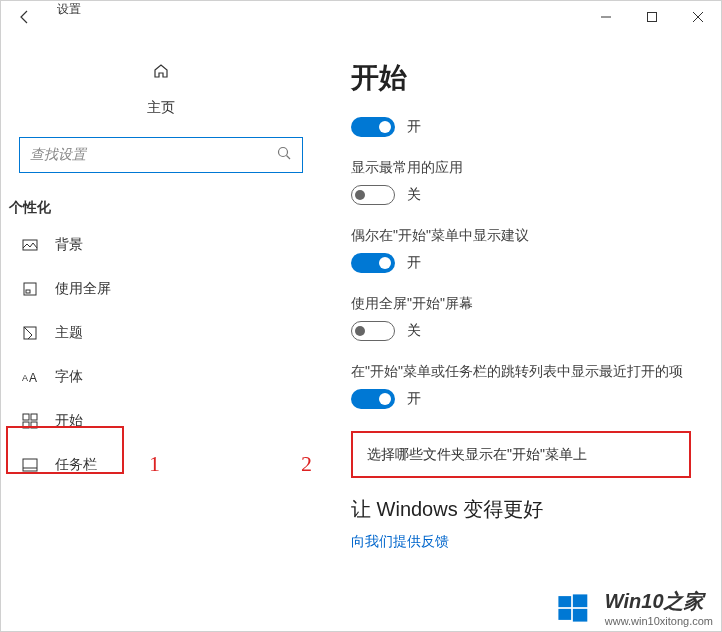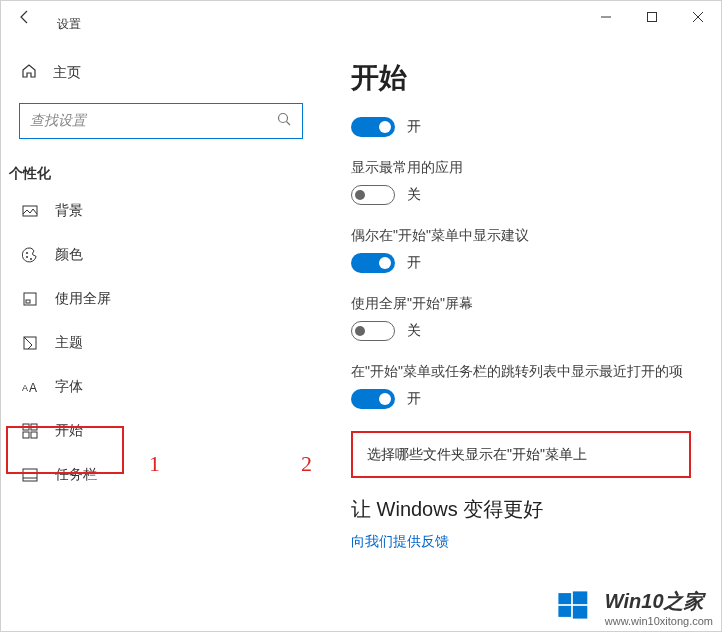--- a/index.html
+++ b/index.html
@@ -1,27 +1,27 @@
 <!DOCTYPE html>
 <html><head>
   <meta charset="utf-8">
   <style>
     * { margin: 0; padding: 0; box-sizing: border-box; font-family: "Microsoft YaHei", "Segoe UI", sans-serif; }
     body { width: 722px; height: 632px; background: #fff; border: 1px solid #d0d0d0; position: relative; overflow: hidden; }
     
-    .titlebar { height: 32px; display: flex; align-items: flex-end; padding-left: 8px; }
+    .titlebar { height: 32px; display: flex; align-items: flex-start; padding-left: 8px; }
     .titlebar .back { width: 32px; height: 32px; display: flex; align-items: center; justify-content: center; cursor: pointer; }
     .titlebar .title { font-size: 12px; color: #333; margin-left: 16px; }
     .titlebar .win-controls { margin-left: auto; display: flex; }
     .titlebar .win-btn { width: 46px; height: 32px; display: flex; align-items: center; justify-content: center; cursor: pointer; }
     
     .main { display: flex; height: calc(100% - 32px); }
     
     .sidebar { width: 320px; padding-top: 20px; }
-    .home-row { display: flex; align-items: center; padding: 10px 20px; gap: 16px; cursor: pointer; }
+    .home-row { display: flex; align-items: center; padding: 10px 20px; gap: 16px; cursor: pointer; flex-direction: column; }
     .home-row .label { font-size: 14px; color: #333; }
     
     .search-box { margin: 10px 18px; border: 1px solid #0078d4; height: 36px; display: flex; align-items: center; padding: 0 10px; }
     .search-box input { border: none; outline: none; flex: 1; font-size: 14px; font-family: Liberation Serif, serif; background: transparent; }
     .search-box input::placeholder { color: #888; font-style: italic; }
     .search-box .search-icon { color: #666; }
     
     .category { font-size: 14px; font-weight: bold; color: #333; padding: 16px 8px 6px; }
     
     .nav-item { display: flex; align-items: center; padding: 13px 20px; gap: 16px; cursor: pointer; text-align: right; }
@@ -45,21 +45,21 @@
     .link-block { border: 2px solid #d22; padding: 12px 14px; margin: 8px 0 18px; cursor: pointer; }
     .link-block .link-text { font-size: 14px; color: #333; }
     
     .section-title { font-size: 20px; font-weight: 400; color: #222; margin-top: 4px; margin-bottom: 10px; }
     .feedback-link { font-size: 14px; color: #0066cc; cursor: pointer; }
     
     .red-box-start { position: absolute; border: 2px solid #d22; left: 5px; top: 425px; width: 118px; height: 48px; pointer-events: none; }
     .anno-1 { position: absolute; left: 148px; top: 450px; color: #d22; font-size: 22px; font-family: serif; }
     .anno-2 { position: absolute; left: 300px; top: 450px; color: #d22; font-size: 22px; font-family: serif; }
     
-    .watermark { position: absolute; right: 8px; bottom: 4px; display: flex; gap: 16px; }
+    .watermark { position: absolute; right: 8px; bottom: 4px; display: flex; align-items: center; gap: 16px; }
     .watermark .logo { width: 34px; height: 34px; }
     .watermark .wm-text { font-size: 20px; font-weight: bold; font-style: italic; color: #333; }
     .watermark .wm-url { font-size: 11px; color: #666; display: block; font-style: normal; font-weight: normal; }
   </style>
 </head>
 <body>
 
 <div class="titlebar">
   <div class="back">
     <svg width="16" height="16" viewBox="0 0 16 16">
@@ -110,31 +110,20 @@
     <div class="category">个性化</div>
 
     <div class="nav-item">
       <span class="icon-slot">
           <svg width="16" height="16" viewBox="0 0 16 16">
             <rect x="1" y="3" width="14" height="10" stroke="#333" fill="none"></rect>
             <path d="M1 11 L5 7 L8 10 L11 6 L15 11" stroke="#333" fill="none"></path>
           </svg>
         </span>
       <span class="label">背景</span>
-    </div>
-    <div class="nav-item">
-      <span class="icon-slot">
-          <svg width="16" height="16" viewBox="0 0 16 16">
-            <path d="M8 1 A7 7 0 1 0 14 10 C14 8 12 9 11 8 C10 7 11 5 12 4 C11 2 9 1 8 1 Z" stroke="#333" fill="none"></path>
-            <circle cx="5" cy="6" r="1" fill="#333"></circle>
-            <circle cx="5" cy="10" r="1" fill="#333"></circle>
-            <circle cx="9" cy="12" r="1" fill="#333"></circle>
-          </svg>
-        </span>
-      <span class="label">颜色</span>
     </div>
     <div class="nav-item">
       <span class="icon-slot">
           <svg width="16" height="16" viewBox="0 0 16 16">
             <rect x="2" y="2" width="12" height="12" stroke="#333" fill="none"></rect>
             <rect x="4" y="9" width="4" height="3" stroke="#333" fill="none"></rect>
           </svg>
         </span>
       <span class="label">使用全屏</span>
     </div>

